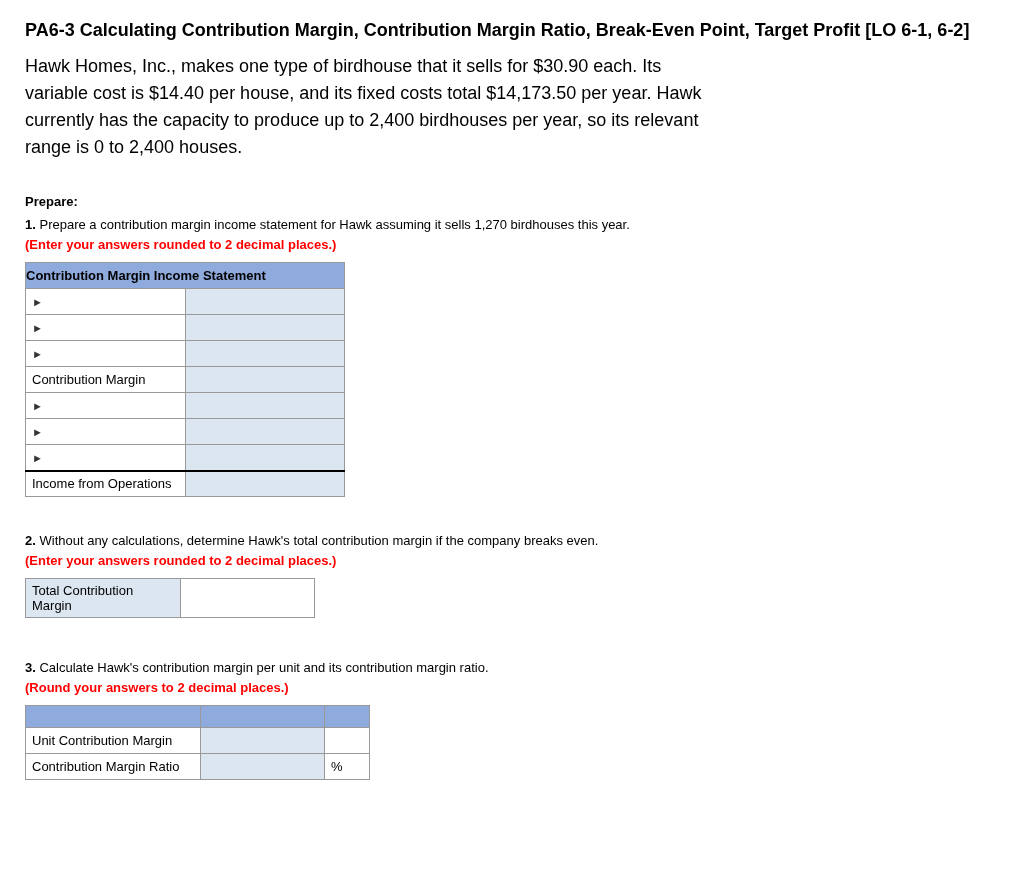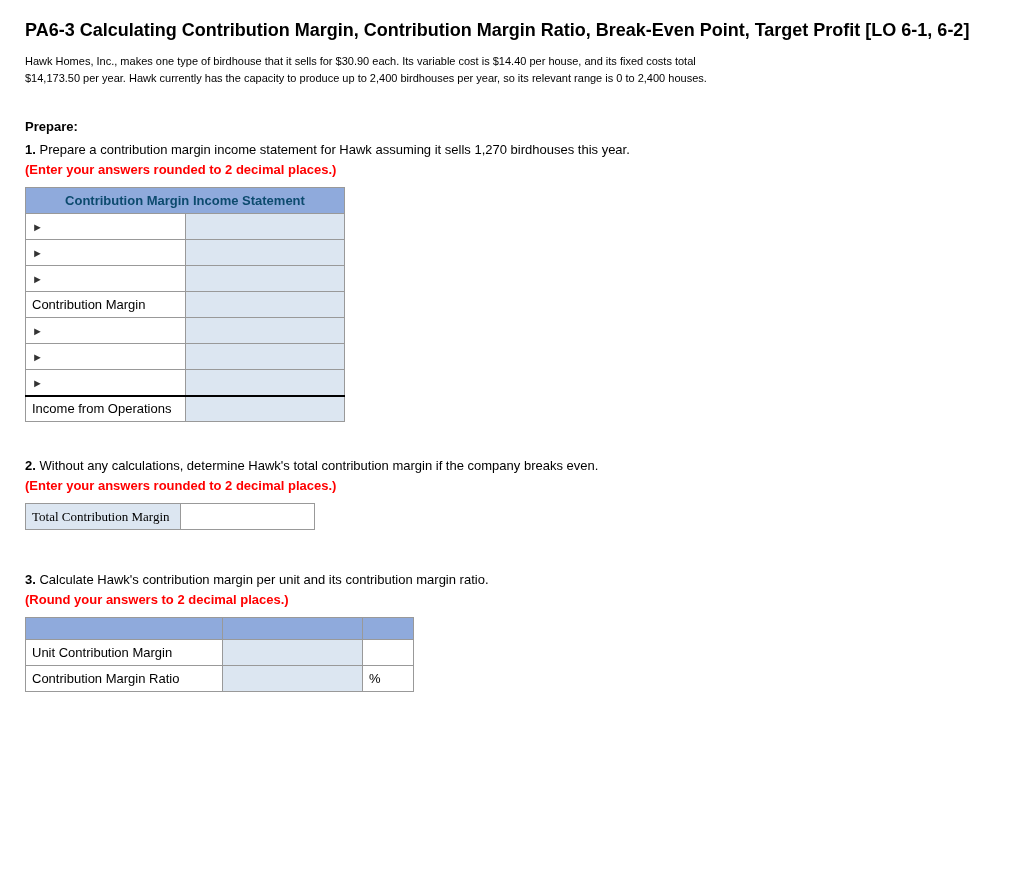--- a/index.html
+++ b/index.html
@@ -11,21 +11,21 @@
       padding: 20px 25px;
       width: 1024px;
       min-height: 889px;
     }
     .page-title {
       font-size: 18px;
       font-weight: bold;
       margin-bottom: 12px;
     }
     .intro-text {
-      font-size: 11px;
+      font-size: 18px;
       line-height: 1.5;
       margin-bottom: 18px;
       max-width: 700px;
     }
     .required-label {
       font-weight: bold;
       margin-bottom: 6px;
     }
     .question {
       margin-bottom: 30px;
@@ -48,24 +48,24 @@
     .income-table th.company-name {
       background-color: #4472c4;
       color: white;
       font-weight: bold;
       text-align: center;
       padding: 5px 8px;
       border: 1px solid #999;
     }
     .income-table th.statement-title {
       background-color: #8faadc;
-      color: #0c4a6e;
-      font-weight: bold;
-      text-align: center;
-      padding: 5px 20px;
+      color: #000000;
+      font-weight: bold;
+      text-align: left;
+      padding: 5px 0;
       border: 1px solid #999;
     }
     .income-table td {
       border: 1px solid #999;
       padding: 4px 6px;
       height: 26px;
     }
     .income-table td.label-cell {
       width: 160px;
       background: #fff;
@@ -88,37 +88,36 @@
       margin-top: 8px;
     }
     .tcm-table td {
       border: 1px solid #999;
       padding: 4px 6px;
       height: 26px;
     }
     .tcm-table td.label-cell {
       width: 155px;
       background: #dce6f1;
-      font-family: Liberation Serif, serif;
     }
     .tcm-table td.input-cell {
       width: 135px;
       background: #fff;
     }
     .tcm-table input[type="text"] {
       border: none;
       background: transparent;
       width: 100%;
       font-size: 13px;
       outline: none;
     }
     
     .q3-table {
       border-collapse: collapse;
-      width: 389px;
+      width: 345px;
       margin-top: 8px;
     }
     .q3-table td {
       border: 1px solid #999;
       padding: 4px 6px;
       height: 26px;
     }
     .q3-table td.label-cell {
       width: 155px;
       background: #fff;

